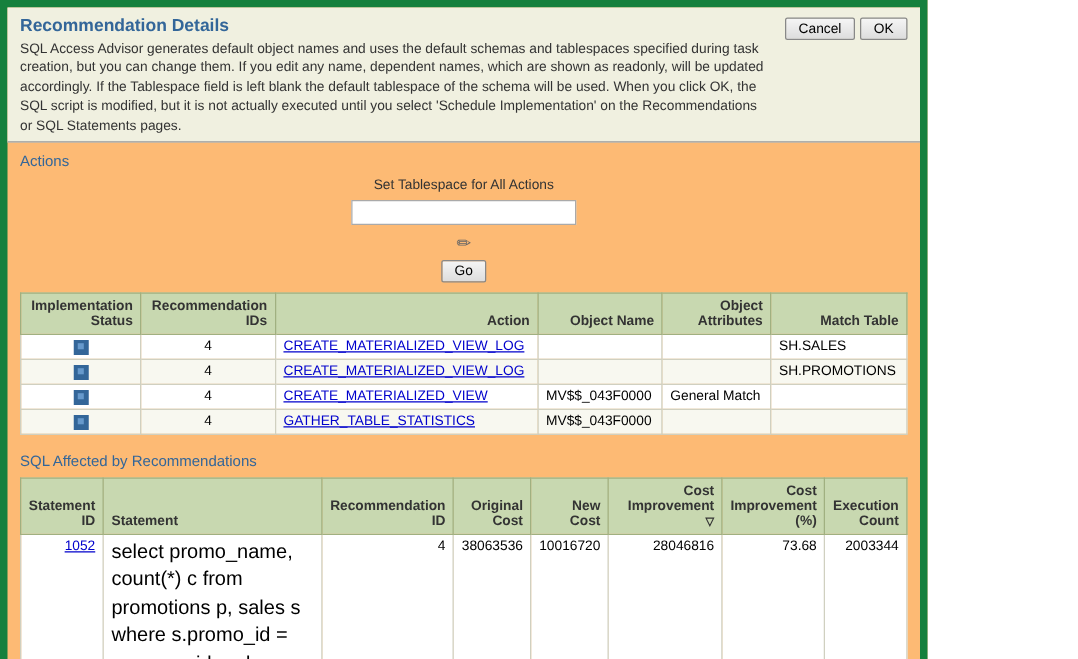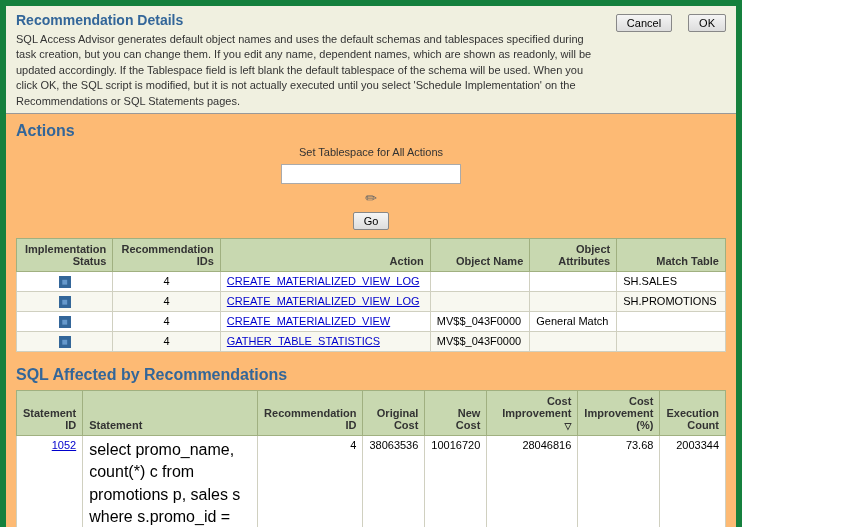--- a/index.html
+++ b/index.html
@@ -30,41 +30,41 @@
       margin-bottom: 4px;
     }
     .page-description {
       font-size: 11px;
       color: #333;
       max-width: 700px;
       line-height: 1.4;
     }
     .header-buttons {
       display: flex;
-      gap: 16px;
+      gap: 4px;
       align-items: flex-end;
       flex-shrink: 0;
       margin-left: 10px;
       margin-top: 2px;
     }
     .btn {
       font-size: 11px;
       padding: 2px 10px;
       border: 1px solid #888;
       background: linear-gradient(to bottom, #f5f5f5, #ddd);
       cursor: pointer;
       border-radius: 2px;
     }
 
     .section {
       padding: 8px 10px 6px 10px;
     }
     .section-title {
-      font-size: 16px;
-      font-weight: bold;
+      font-size: 12px;
+      font-weight: normal;
       color: #336699;
       margin-bottom: 6px;
     }
     .actions-bar {
       display: flex;
       align-items: center;
       gap: 6px;
       margin-bottom: 8px;
       flex-direction: column;
     }

